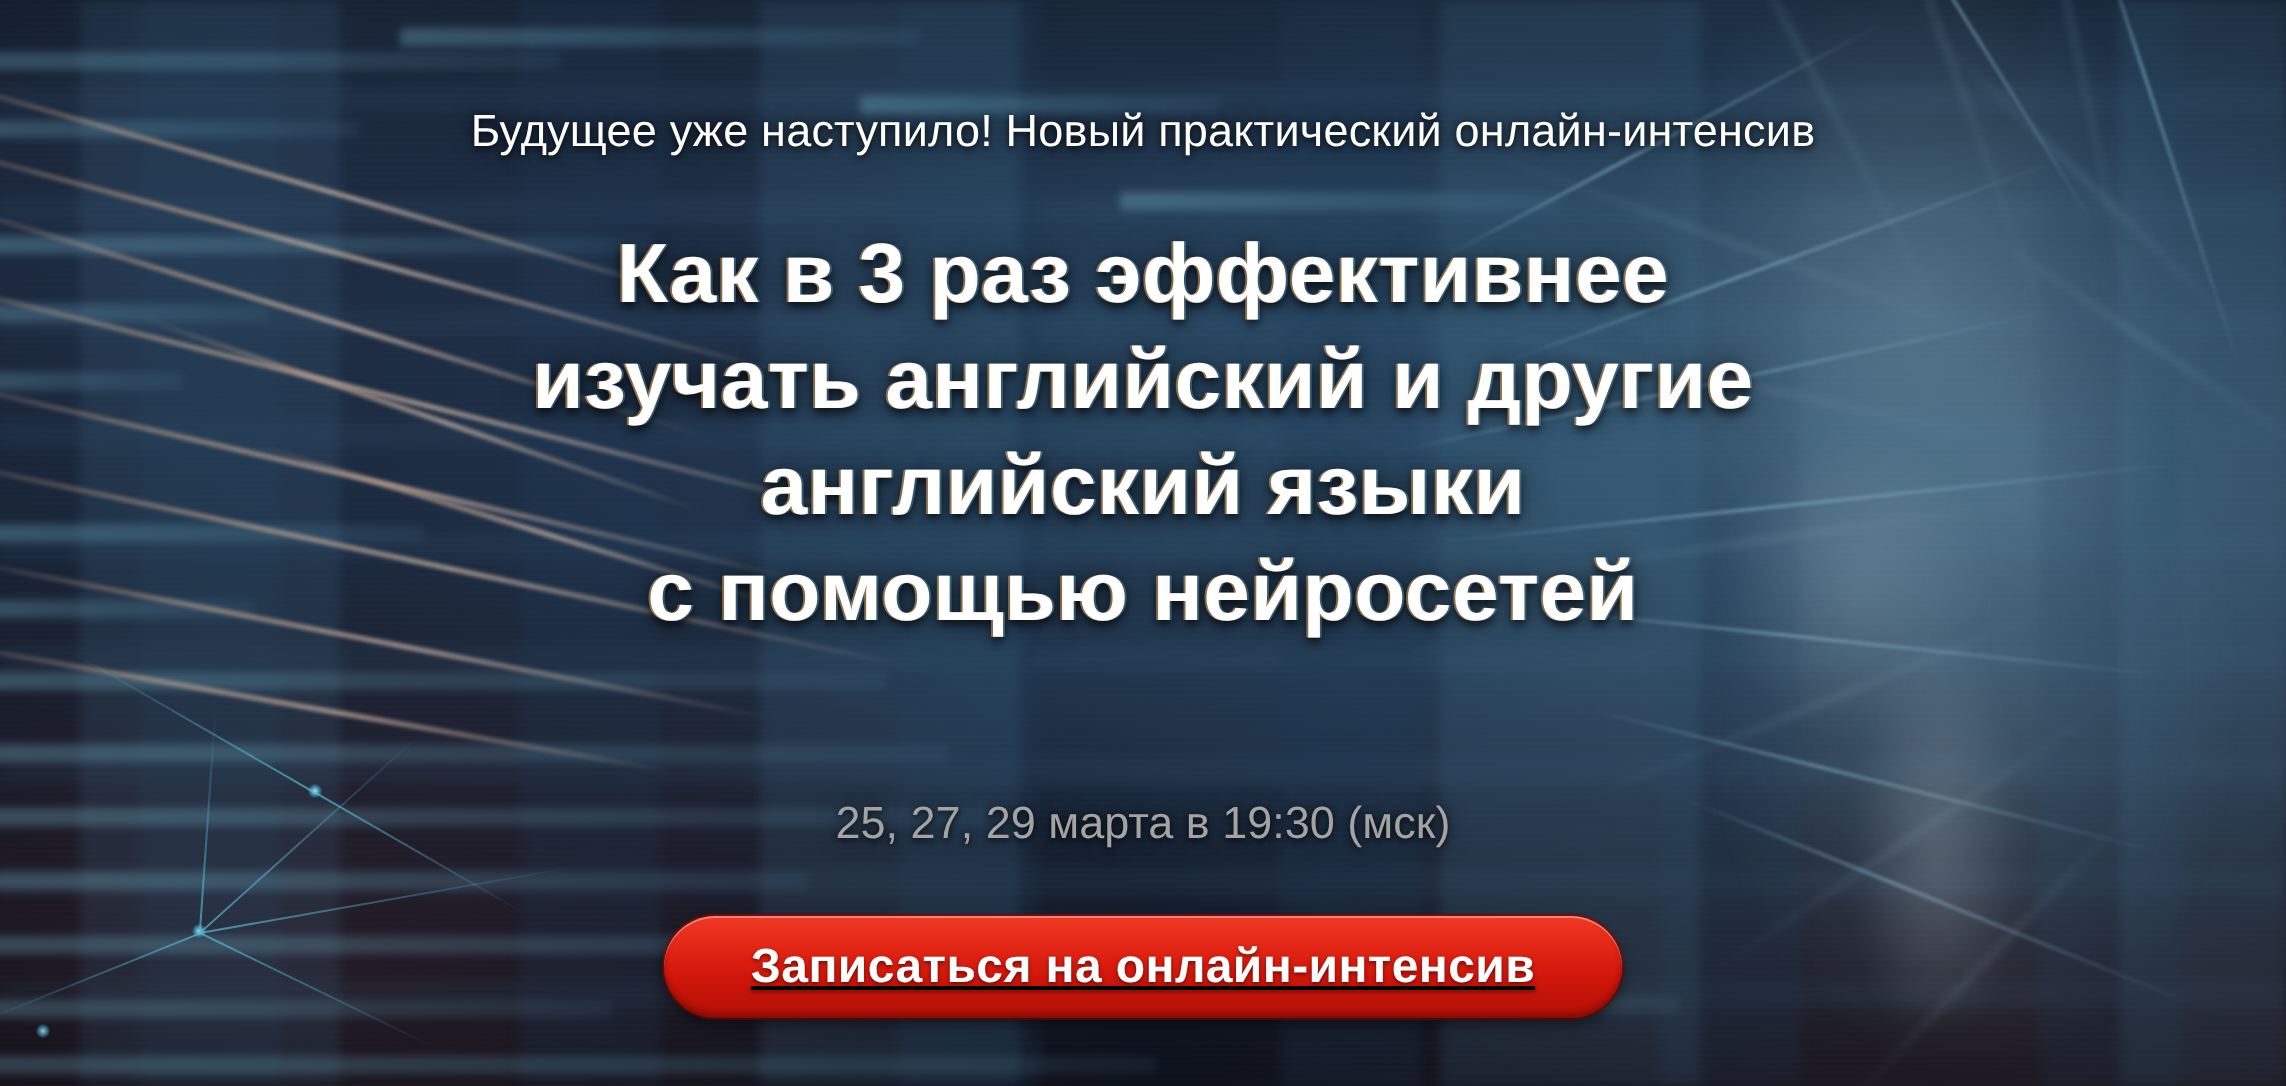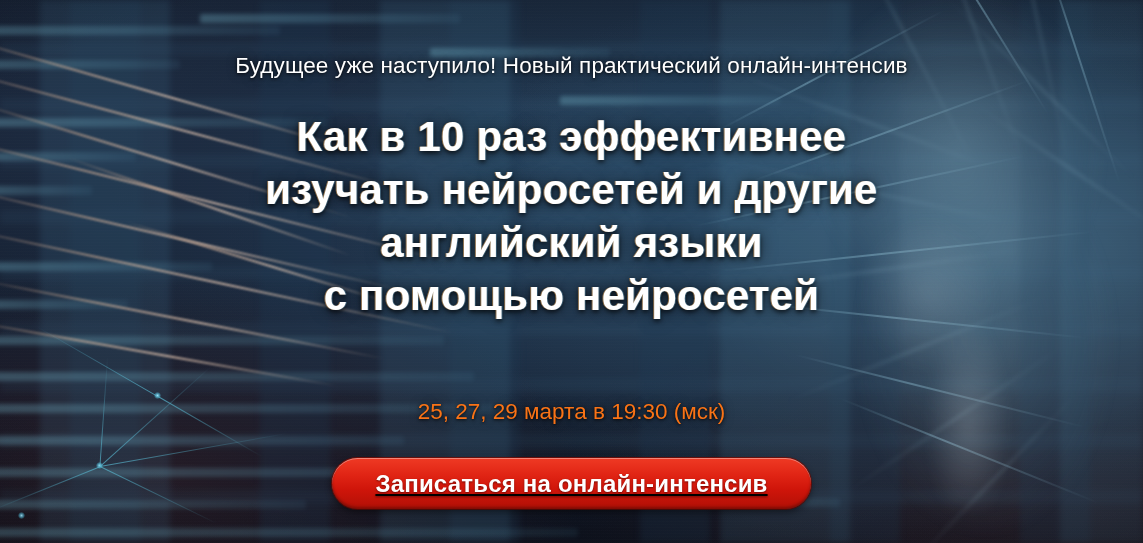--- a/index.html
+++ b/index.html
@@ -116,21 +116,21 @@
     text-shadow:
       -1px 0 0 rgba(232,170,96,.55),
        1px 0 0 rgba(120,190,225,.35),
        0 2px 5px rgba(0,0,0,.80),
        0 0 16px rgba(0,0,0,.55);
   }
   .headline .ln{display:block;white-space:nowrap;}
 
   .datetime{
     margin-top:49px;
-    font-size:22.5px;font-weight:400;color:#f97316;white-space:nowrap;
+    font-size:22.5px;font-weight:400;color:#a3a3a3;white-space:nowrap;
     text-shadow:0 1px 3px rgba(0,0,0,.75), 0 0 10px rgba(0,0,0,.5);
   }
 
   .cta-wrap{margin-top:33px;text-decoration:underline;}
   .cta{
     display:block;box-sizing:border-box;
     width:479px;height:51px;border:0;cursor:pointer;
     border-radius:26px;
     padding:0 26px;
     font-family:inherit;
@@ -231,22 +231,22 @@
   <div class="bg-face"></div>
 
   <div class="bg bg-vignette"></div>
   <div class="bg bg-grain"></div>
 
   <div class="content">
 
     <div class="kicker">Будущее уже наступило! Новый практический онлайн-интенсив</div>
 
     <h1 class="headline">
-      <span class="ln">Как в 10 раз эффективнее</span>
-      <span class="ln">изучать нейросетей и другие</span>
+      <span class="ln">Как в 3 раз эффективнее</span>
+      <span class="ln">изучать английский и другие</span>
       <span class="ln">английский языки</span>
       <span class="ln">с помощью нейросетей</span>
     </h1>
 
     <div class="datetime">25, 27, 29 марта в 19:30 (мск)</div>
 
     <div class="cta-wrap">
       <button class="cta" type="button">Записаться на онлайн-интенсив</button>
     </div>
 

